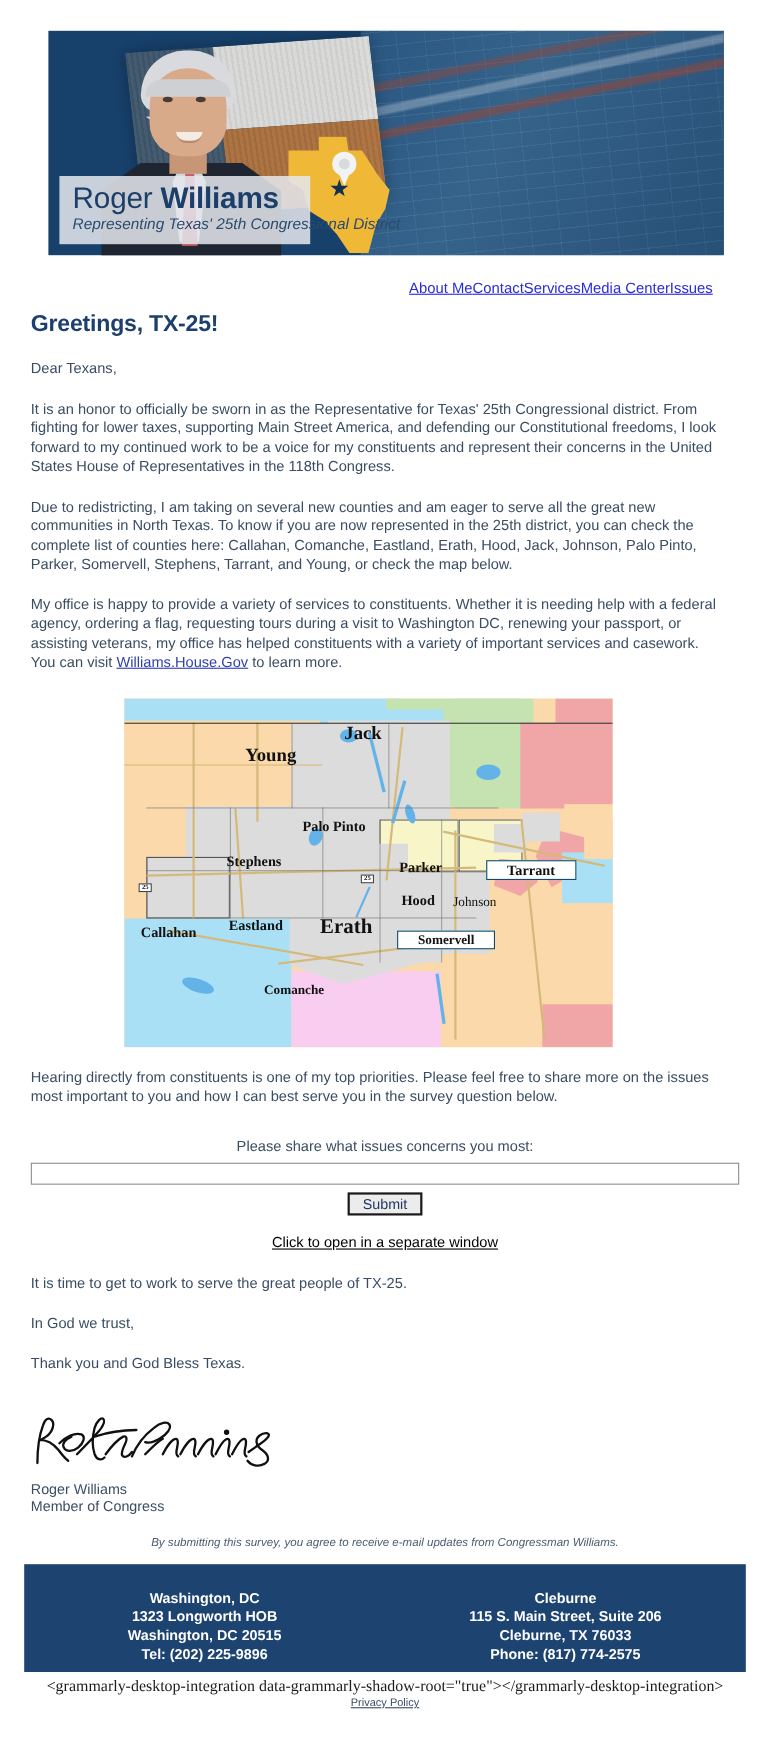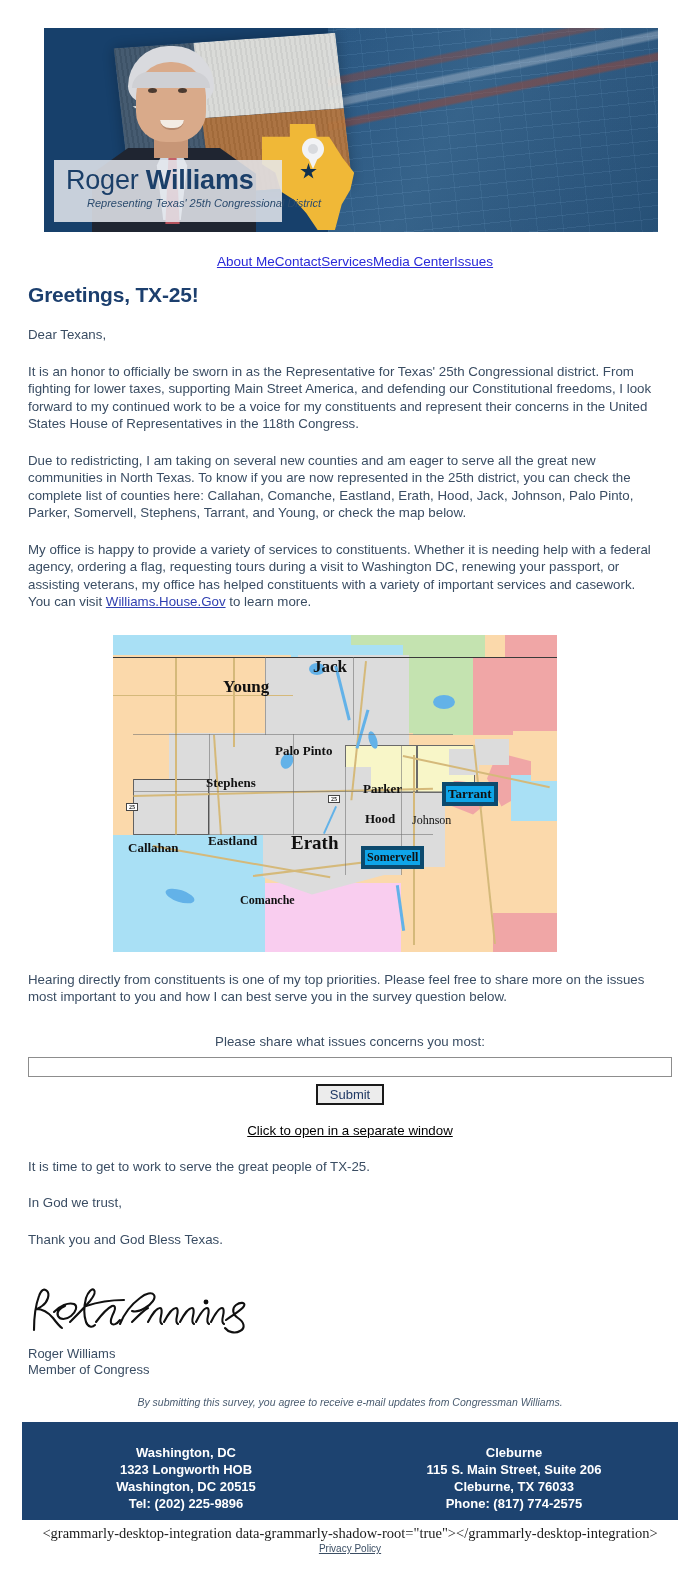--- a/index.html
+++ b/index.html
@@ -207,34 +207,33 @@
   .np-name {
     font-size: 27px;
     line-height: 32px;
     color: #1b3f69;
     letter-spacing: -0.2px;
     white-space: nowrap;
   }
   .np-name b { font-weight: bold; }
   .np-name .light { font-weight: normal; }
   .np-sub {
-    font-size: 11px;
+    font-size: 14px;
     font-style: italic;
     color: #2b4b6e;
     line-height: 14px;
     white-space: nowrap;
-    margin-left: 21px;
   }
 
   
   .nav {
     margin: 22px 0 0 0;
     padding: 0 52px 0 62px;
     display: flex;
-    justify-content: center;
+    justify-content: flex-end;
     align-items: center;
   }
   .nav a {
     color: #2a2ad8;
     font-size: 13.5px;
     text-decoration: underline;
   }
 
   
   .content {
@@ -276,23 +275,23 @@
   .reg { position: absolute; }
   .lbl {
     position: absolute;
     font-family: "Liberation Serif", serif;
     font-weight: bold;
     color: #111111;
     white-space: nowrap;
     z-index: 40;
   }
   .lbl.boxed {
-    background: #0ea5e9;
-    border: 4px solid #0c4a6e;
-    padding: 0 2px;
+    background: #ffffff;
+    border: 1px solid #0c4a6e;
+    padding: 0 18px;
   }
   .road {
     position: absolute;
     background: #d5b97a;
     z-index: 12;
   }
   .river {
     position: absolute;
     background: #63b2e8;
     z-index: 14;

